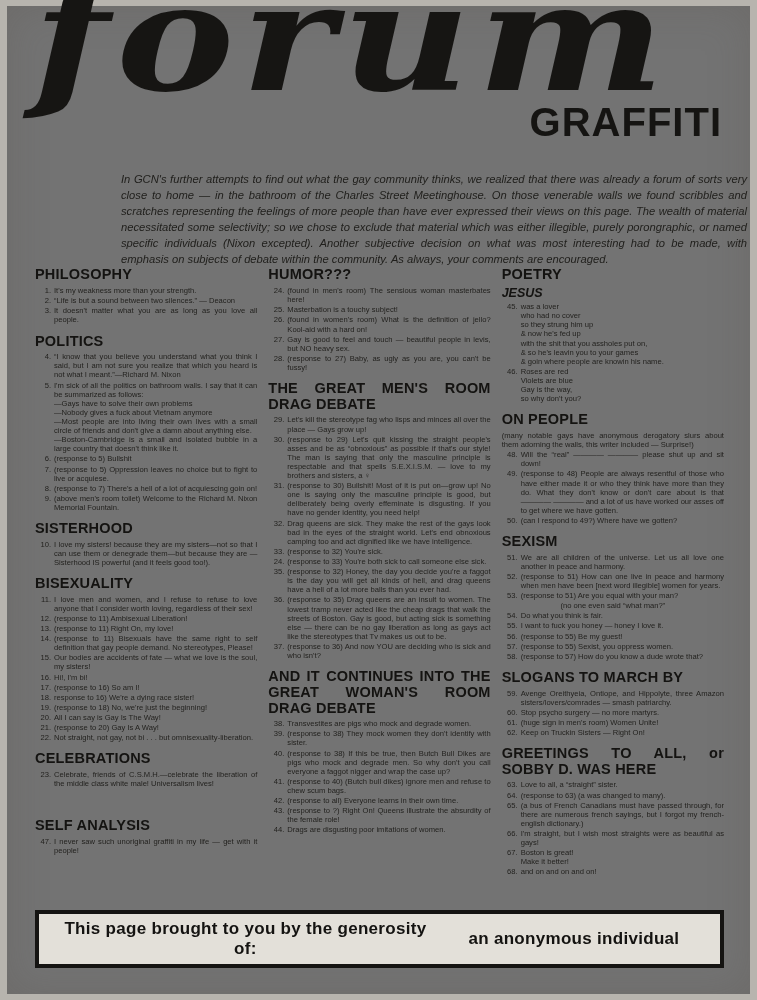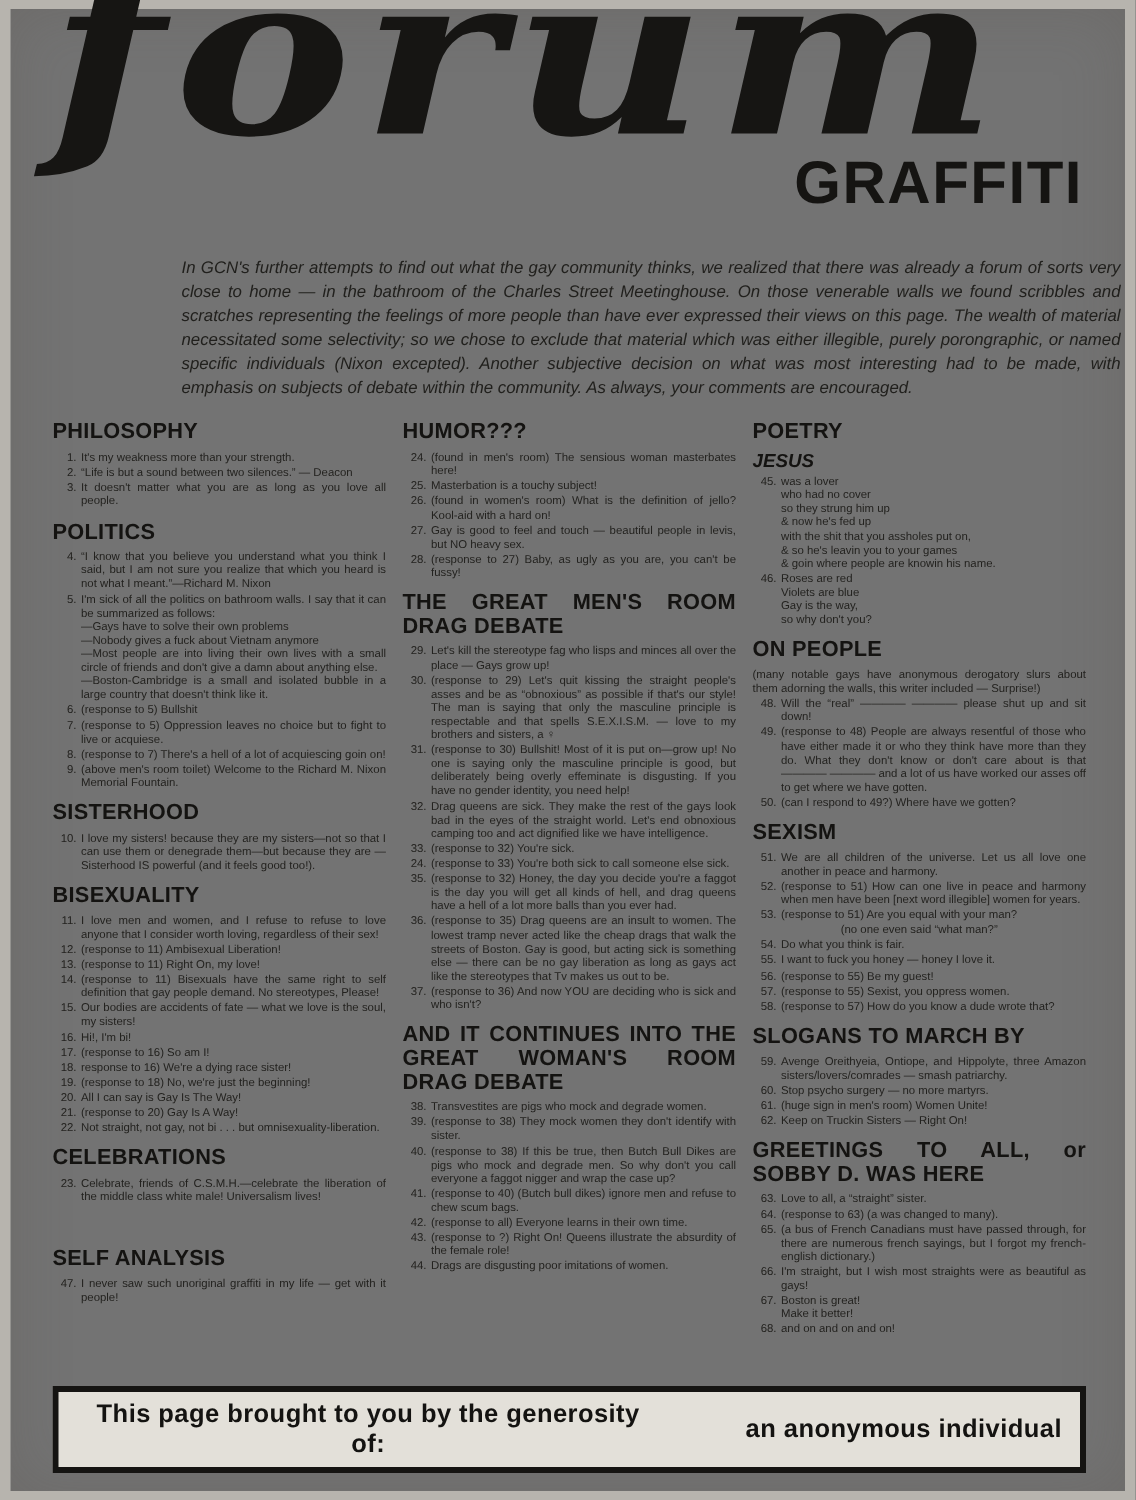--- a/index.html
+++ b/index.html
@@ -31,21 +31,21 @@
     position:absolute;right:2px;top:92px;
     font-weight:bold;font-size:40px;letter-spacing:1px;color:#151412;
   }
   
   .intro{
     margin:36px 6px 0 86px;width:626px;
     font-weight:normal;font-style:italic;
     font-size:11.2px;line-height:1.42;text-align:justify;color:#21201d;
   }
   
-  .columns{display:flex;gap:11px;margin-top:14px;}
+  .columns{display:flex;gap:11px;}
   .col{flex:1;min-width:0;}
   .section{margin-bottom:9px;}
   .section.gap{margin-top:30px;}
   .sec-heading{
     margin:8px 0 3px;font-size:14.5px;line-height:1.08;
     font-weight:bold;letter-spacing:.2px;color:#141311;text-align:justify;
   }
   .section:first-child .sec-heading{margin-top:0;}
   .sec-subheading{
     margin:1px 0 2px;font-size:12.5px;font-weight:bold;font-style:italic;color:#141311;
@@ -65,21 +65,21 @@
   .item.full .txt{text-align:center;}
   
   .sponsor-bar{
     margin-top:24px;
     border:4px solid #151412;
     background:#e3e0d9;
     display:flex;align-items:center;
     padding:5px 12px;
   }
   .sponsor-label{flex:1.45;text-align:center;font-weight:bold;font-size:17px;letter-spacing:.3px;color:#141311;}
-  .sponsor-name{flex:1;text-align:right;font-weight:bold;font-size:17px;letter-spacing:.3px;color:#141311;}
+  .sponsor-name{flex:1;text-align:center;font-weight:bold;font-size:17px;letter-spacing:.3px;color:#141311;}
 </style>
 </head>
 <body>
 
 <div class="page">
   <header>
     <div class="masthead">forum</div>
     <div class="masthead-right">GRAFFITI</div>
   </header>
 

